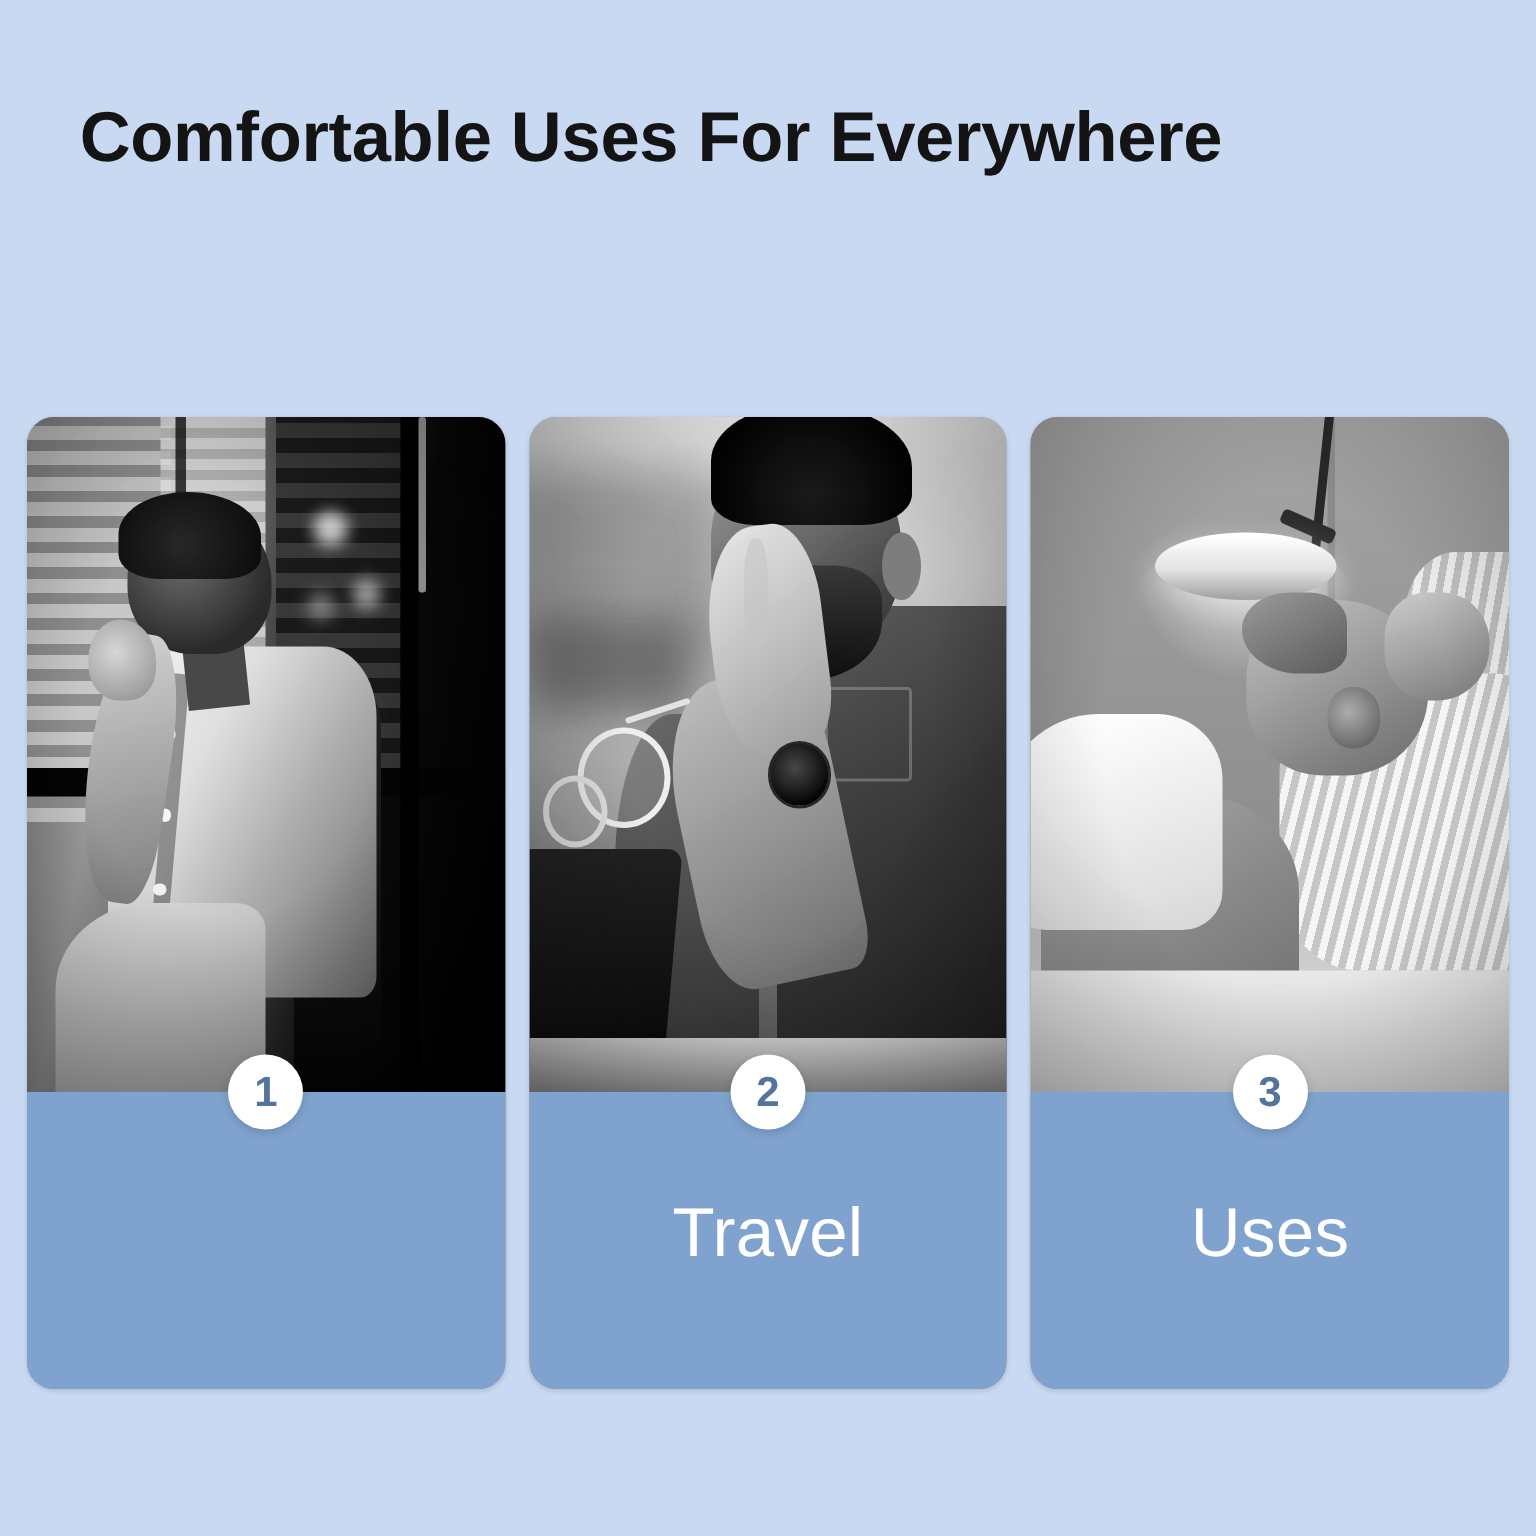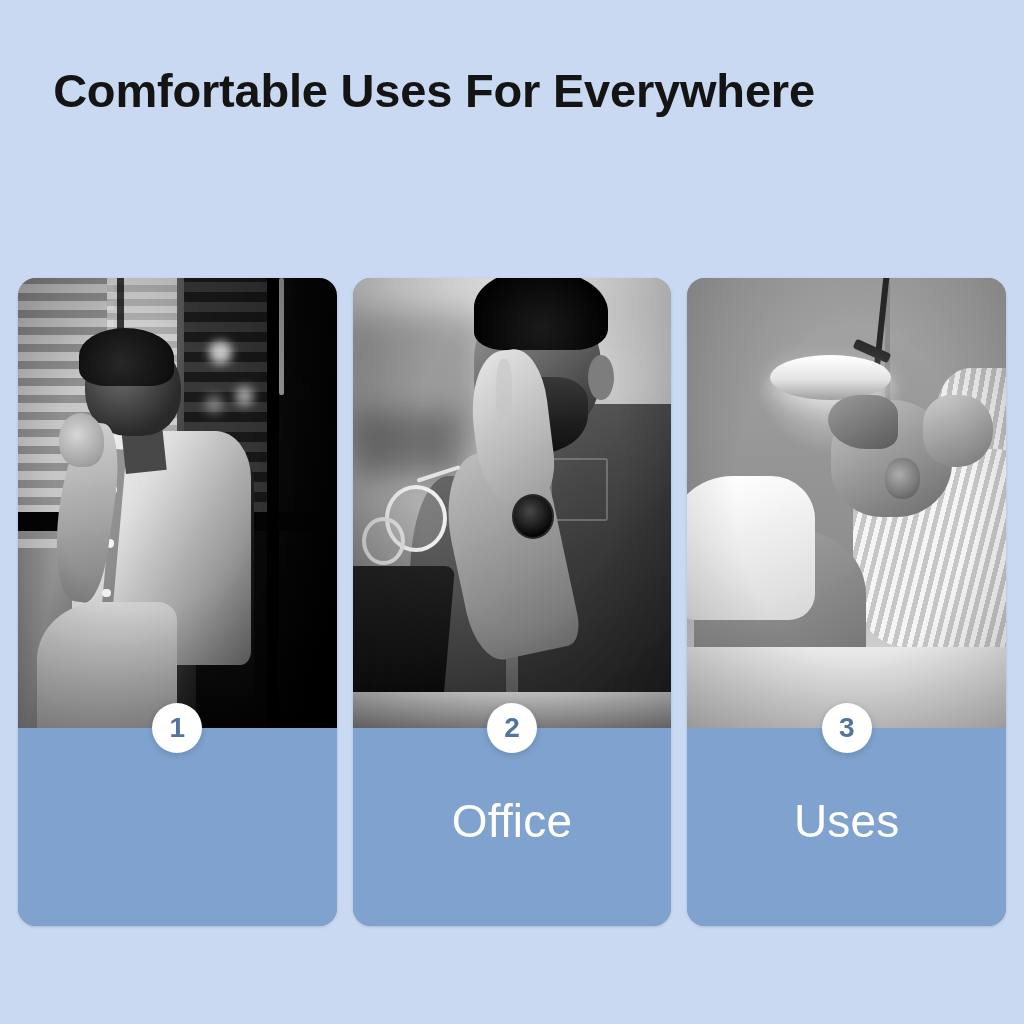--- a/index.html
+++ b/index.html
@@ -277,21 +277,21 @@
       <div class="layer watch"></div>
       <div class="layer glasses-arm"></div>
       <div class="layer glasses-l"></div>
       <div class="layer glasses-r"></div>
       <div class="layer laptop"></div>
       <div class="layer desk"></div>
       <div class="layer vign"></div>
     </div>
     <div class="footer"></div>
     <div class="badge">2</div>
-    <div class="card-label">Office</div>
+    <div class="card-label">Travel</div>
   </div>
 
   <div class="card">
     <div class="photo s3">
       <div class="layer wall"></div>
       <div class="layer wall-edge"></div>
       <div class="layer lamp-rod"></div>
       <div class="layer lamp-rod2"></div>
       <div class="layer lamp-glow"></div>
       <div class="layer lamp-shade"></div>

